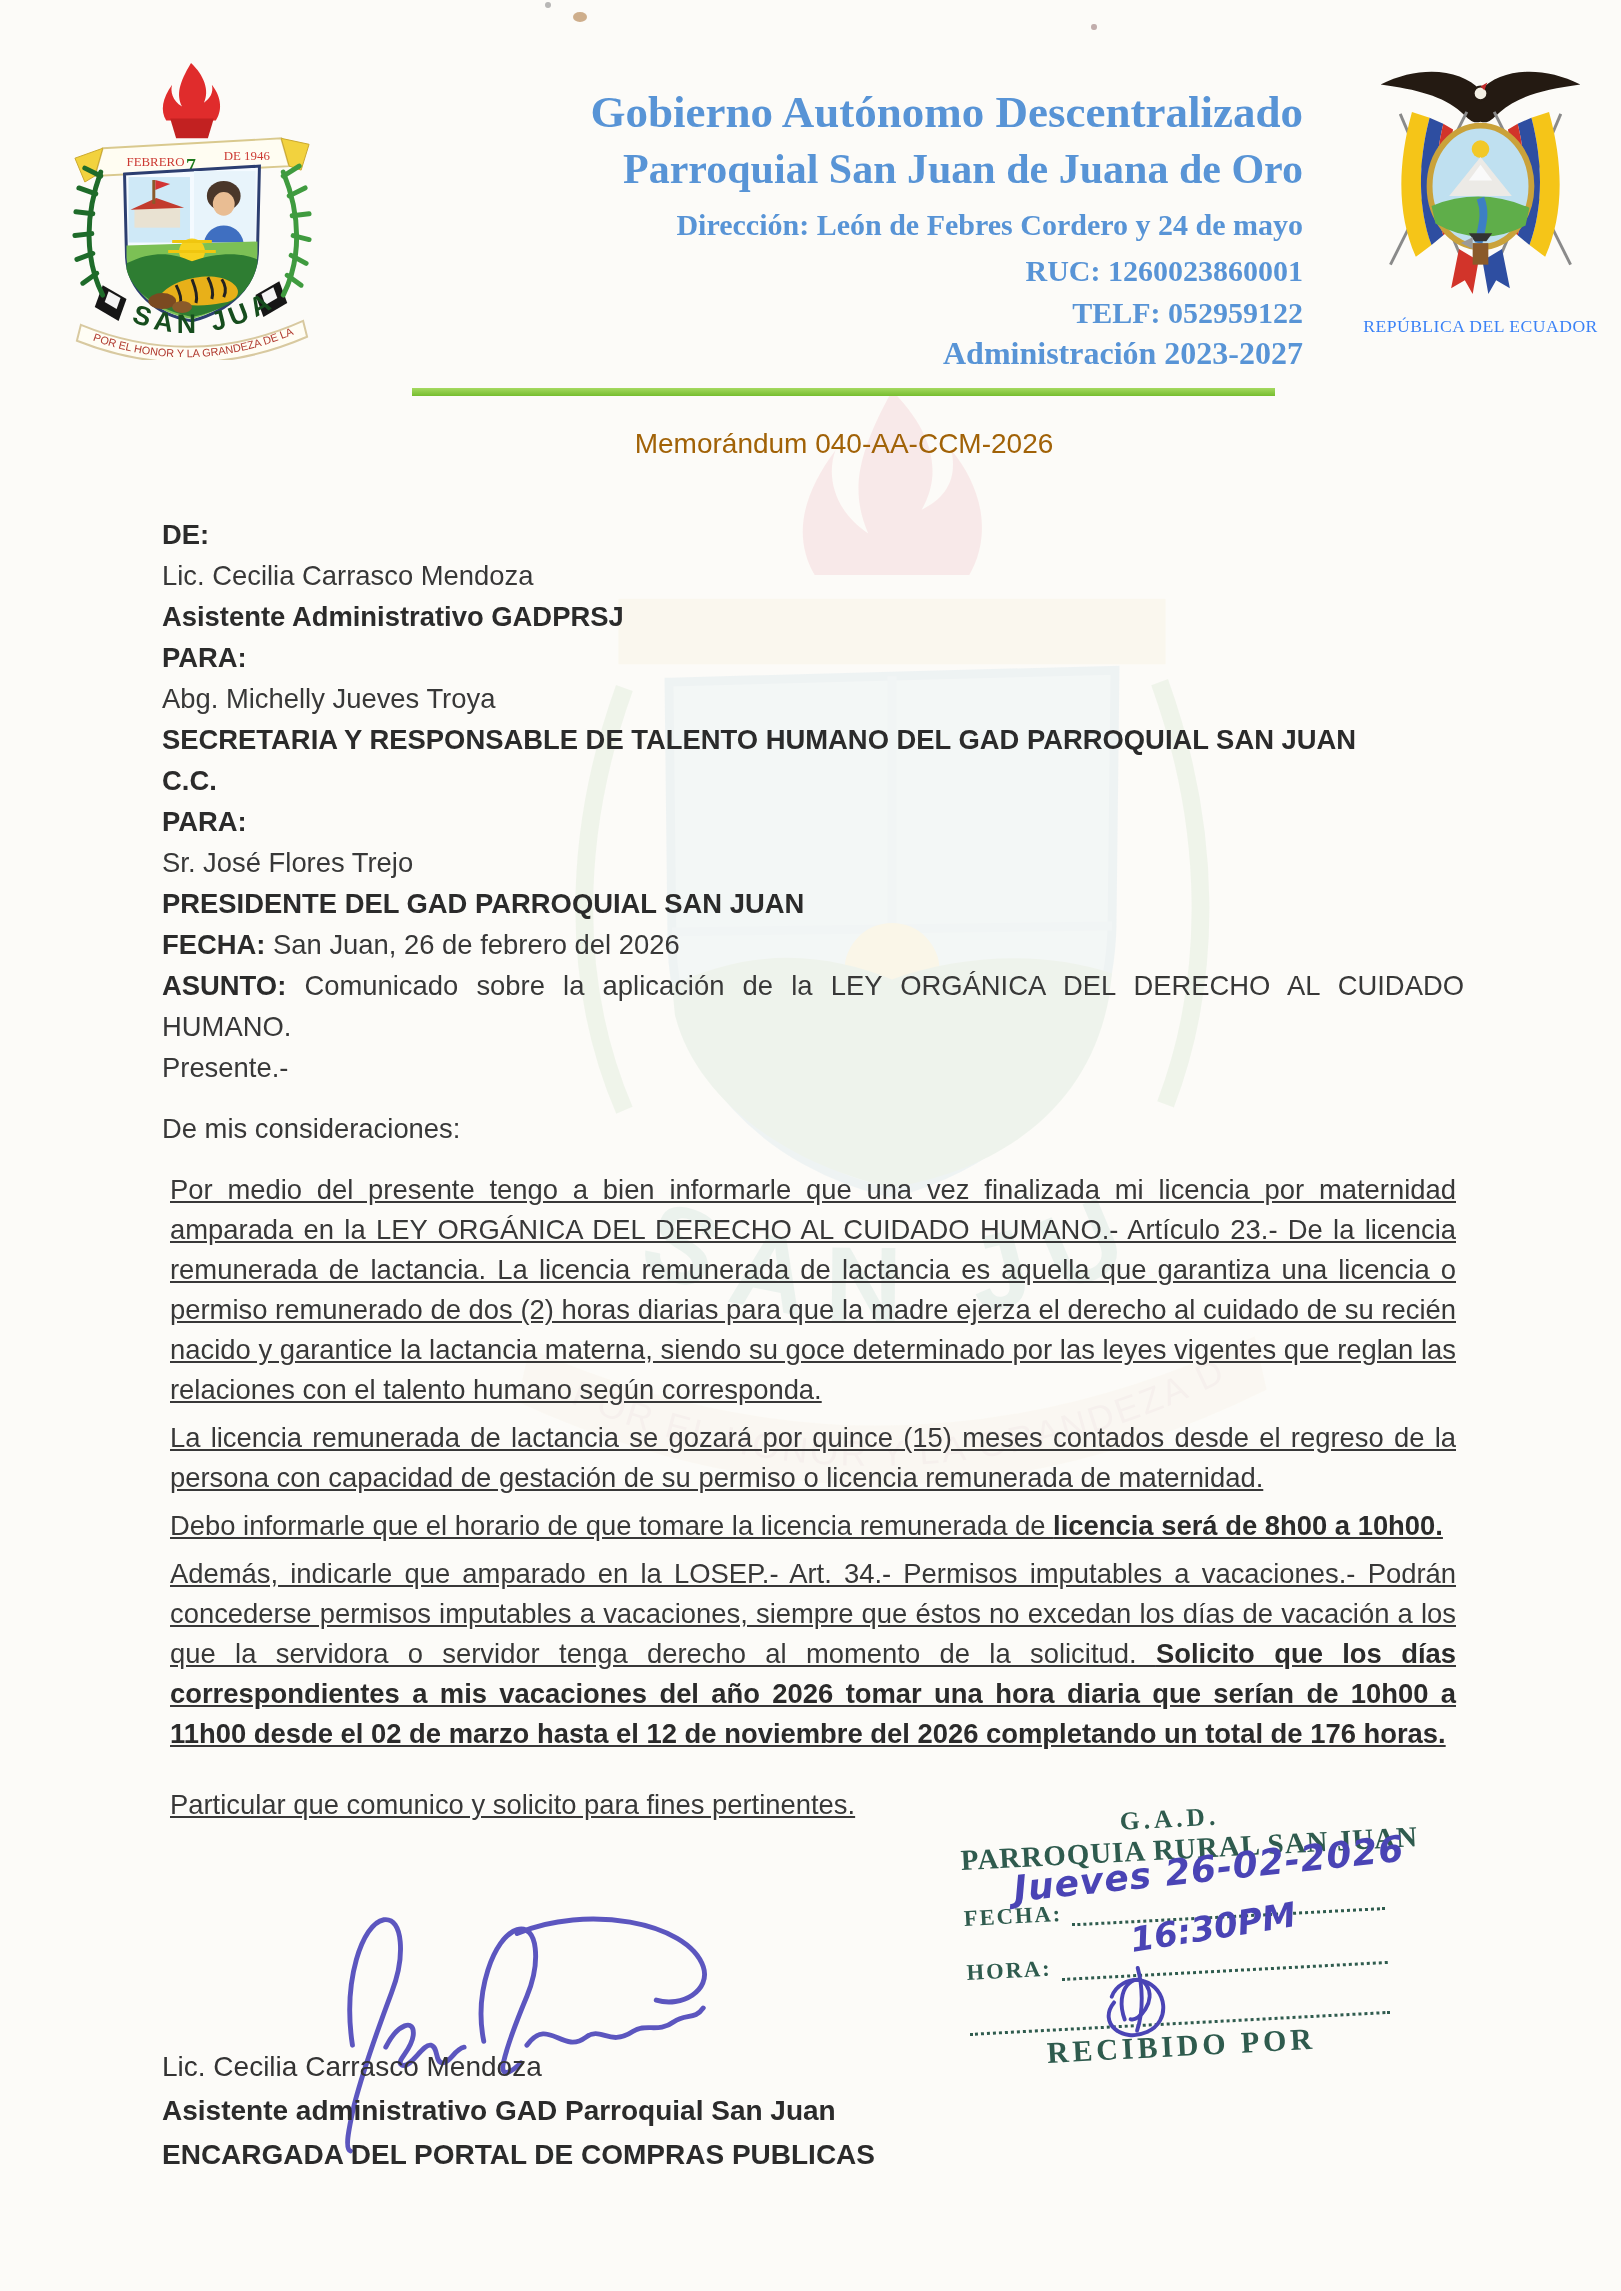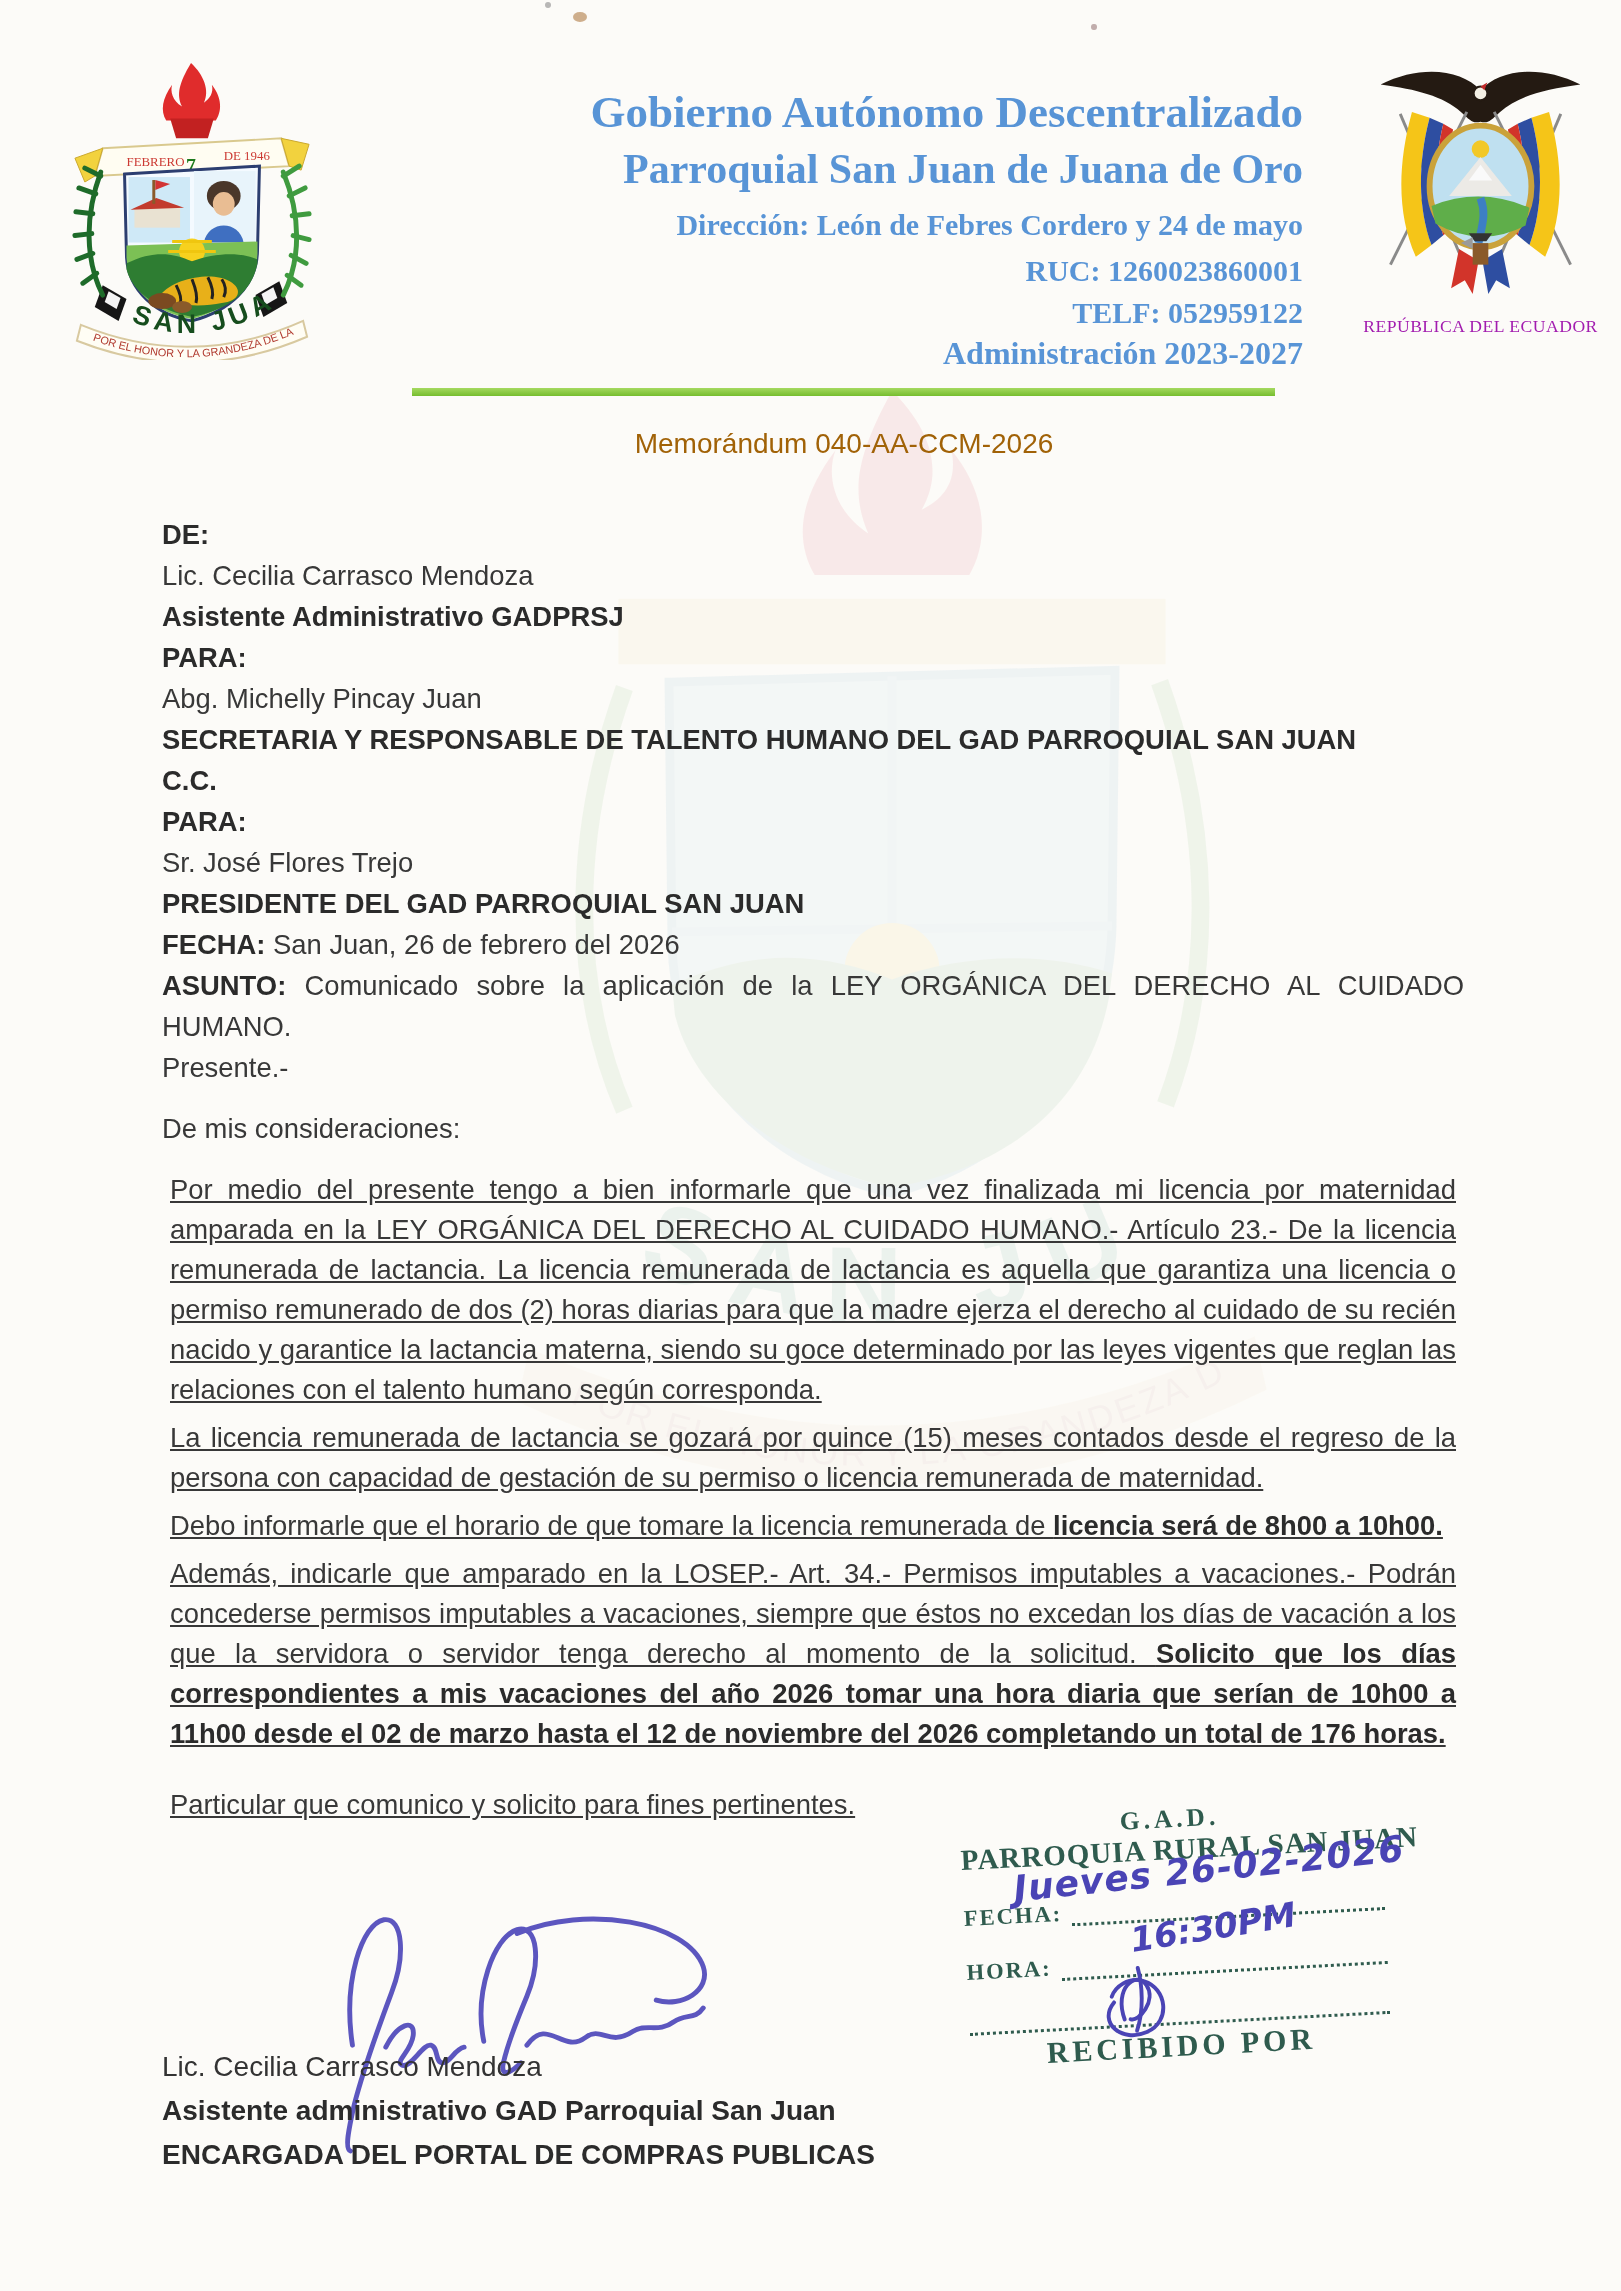--- a/index.html
+++ b/index.html
@@ -13,21 +13,21 @@
   .h-addr{font-size:30px;line-height:49px;}
   .h-ruc{font-size:30px;line-height:43px;}
   .h-telf{font-size:30px;line-height:41px;}
   .h-admin{font-size:32px;line-height:41px;}
   .green-rule{position:absolute;left:412px;top:388px;width:863px;height:7.8px;
               background:linear-gradient(#a5d960,#76bd2f);}
   .seal{position:absolute;}
   .left-seal{left:65px;top:57px;width:253px;}
   .right-seal{left:1357px;top:61px;width:247px;text-align:center;}
   .right-seal-caption{margin-top:5.9px;font-family:"Liberation Serif",serif;font-size:17.6px;
-                      color:#a21caf;letter-spacing:0.5px;}
+                      color:#3b82f6;letter-spacing:0.5px;}
   
   .watermark{position:absolute;left:446px;top:361px;width:892px;pointer-events:none;}
   
   .memo-number{position:absolute;left:159px;top:428px;width:1304px;text-align:center;
                font-size:28px;color:#a16207;transform:translateX(33px);}
   .doc-body{position:absolute;left:162px;top:514px;width:1302px;font-size:27.4px;color:#383838;}
   .memo-line{line-height:41px;}
   .memo-line b{color:#2b2b2b;}
   .justify{text-align:justify;}
   .salutation{margin-top:19.6px;line-height:41px;}
@@ -195,21 +195,21 @@
   <div class="green-rule"></div>
 
   <div class="memo-number">Memorándum 040-AA-CCM-2026</div>
 
   <div class="doc-body">
     <div>
         <div class="memo-line"><b>DE:</b></div>
         <div class="memo-line"><span>Lic. Cecilia Carrasco Mendoza</span></div>
         <div class="memo-line"><b>Asistente Administrativo GADPRSJ</b></div>
         <div class="memo-line"><b>PARA:</b></div>
-        <div class="memo-line"><span>Abg. Michelly Pincay Juan</span></div>
+        <div class="memo-line"><span>Abg. Michelly Jueves Troya</span></div>
         <div class="memo-line"><b>SECRETARIA Y RESPONSABLE DE TALENTO HUMANO DEL GAD PARROQUIAL SAN JUAN</b></div>
         <div class="memo-line"><b>C.C.</b></div>
         <div class="memo-line"><b>PARA:</b></div>
         <div class="memo-line"><span>Sr. José Flores Trejo</span></div>
         <div class="memo-line"><b>PRESIDENTE DEL GAD PARROQUIAL SAN JUAN</b></div>
         <div class="memo-line"><b>FECHA:</b><span> San Juan, 26 de febrero del 2026</span></div>
         <div class="memo-line justify"><b>ASUNTO:</b><span> Comunicado sobre la aplicación de la LEY ORGÁNICA DEL DERECHO AL CUIDADO HUMANO.</span></div>
         <div class="memo-line"><span>Presente.-</span></div>
       </div>
     <div class="salutation">De mis consideraciones:</div>

